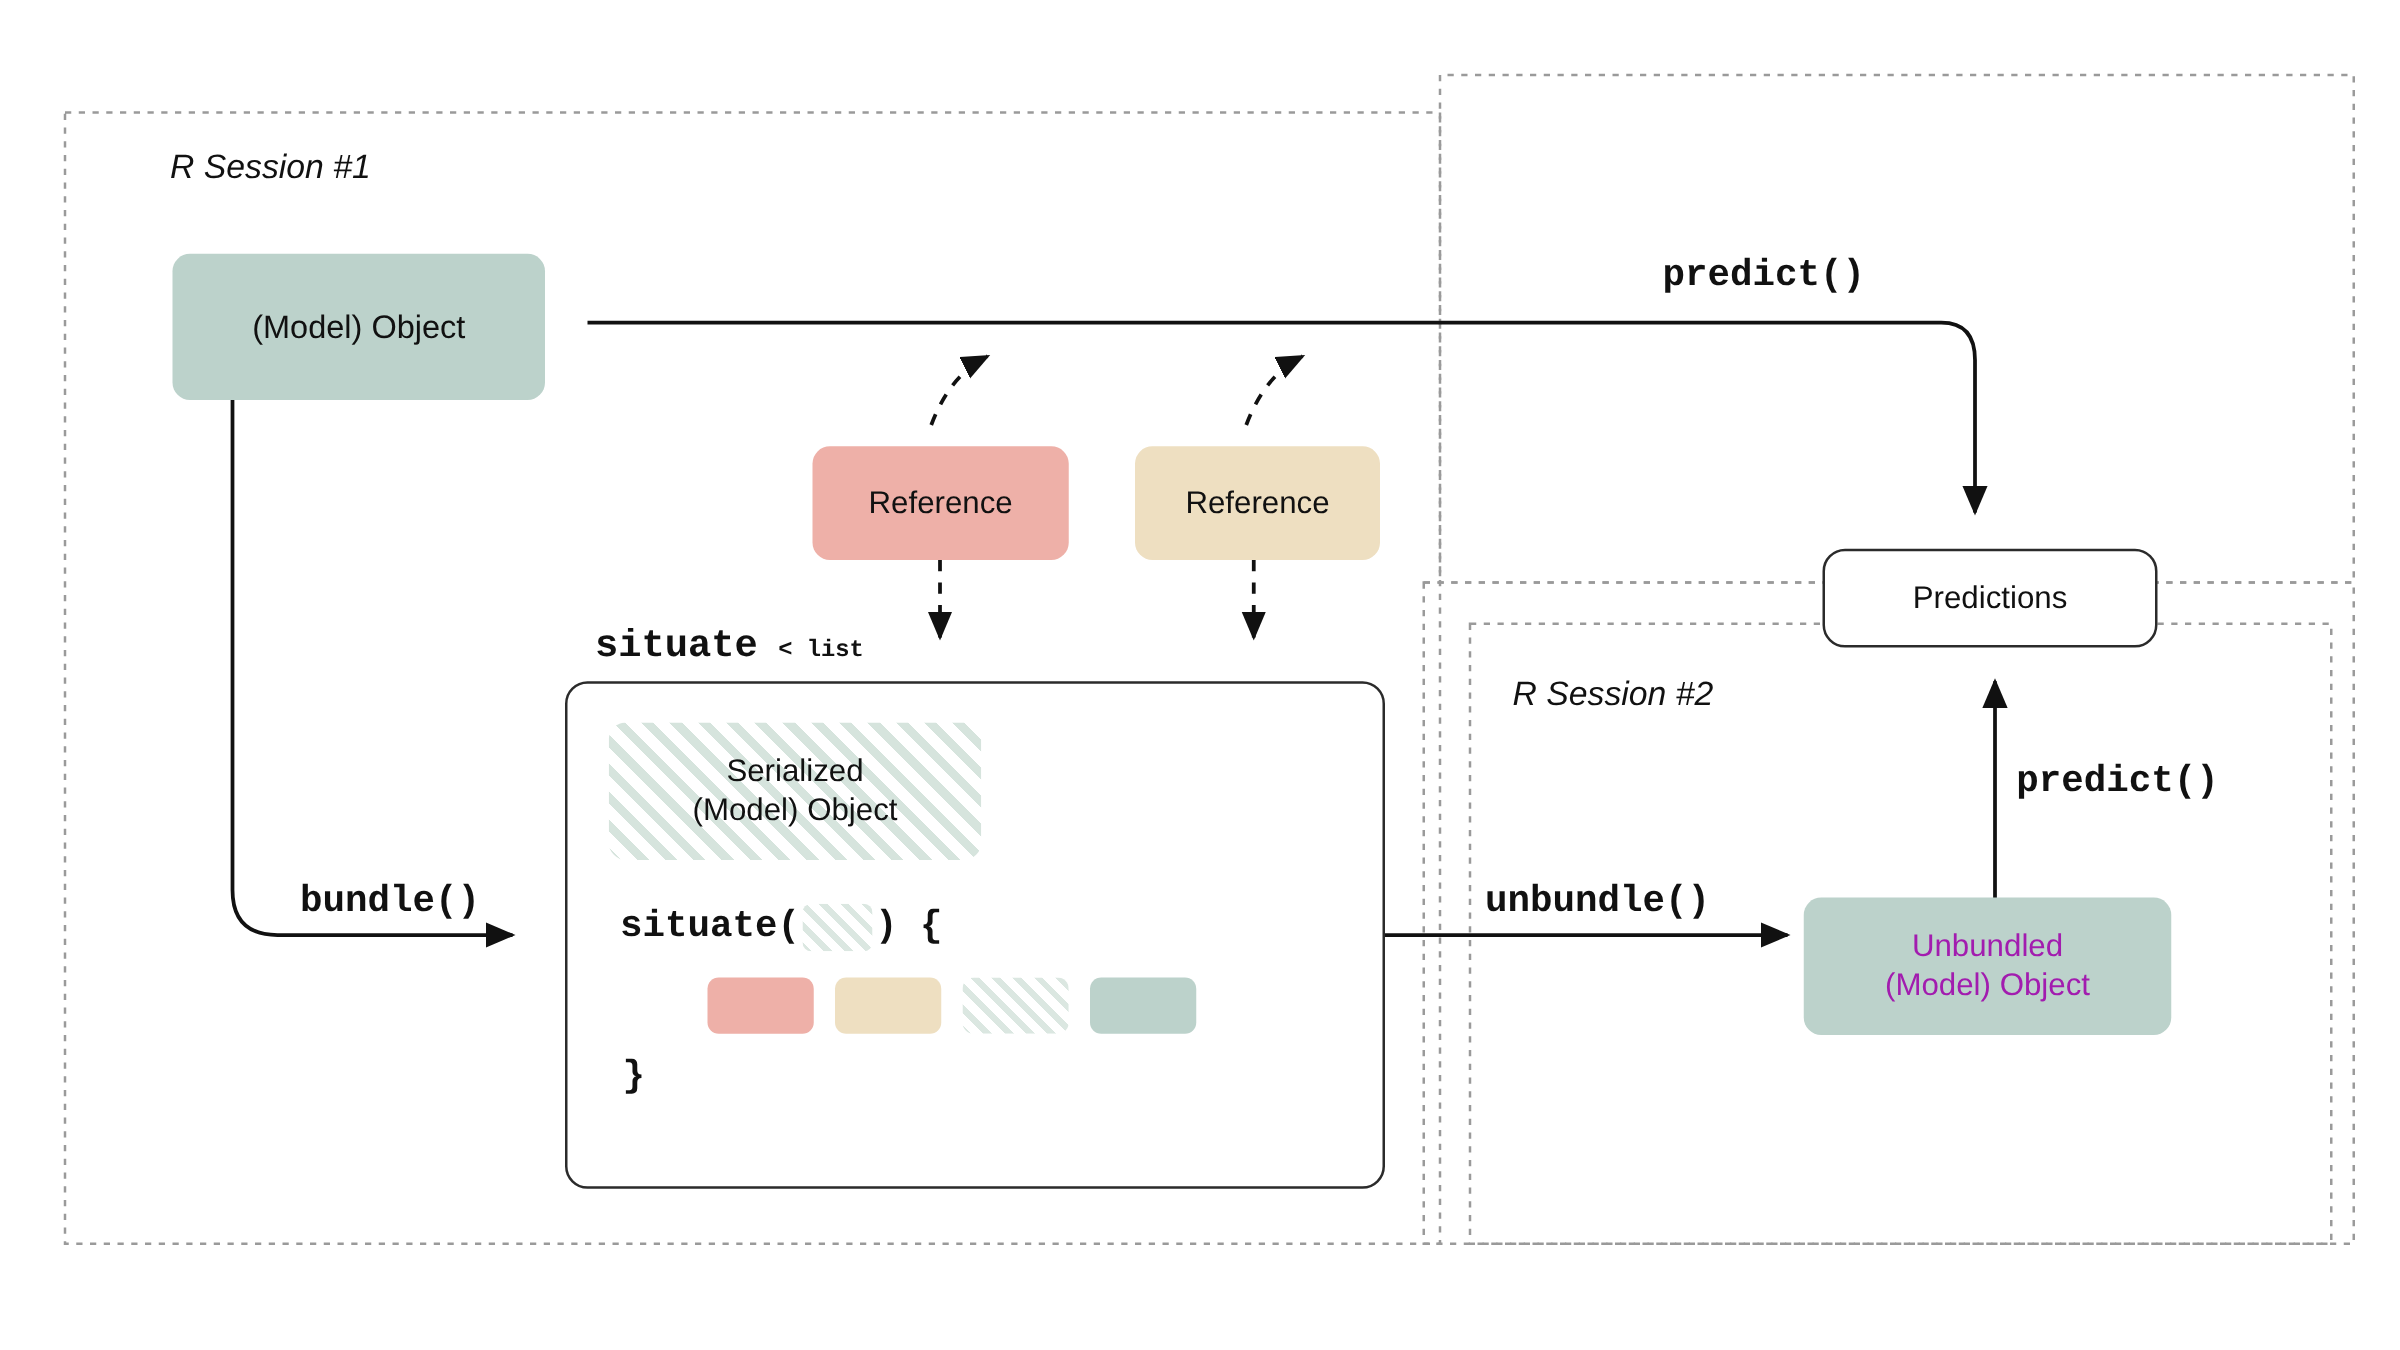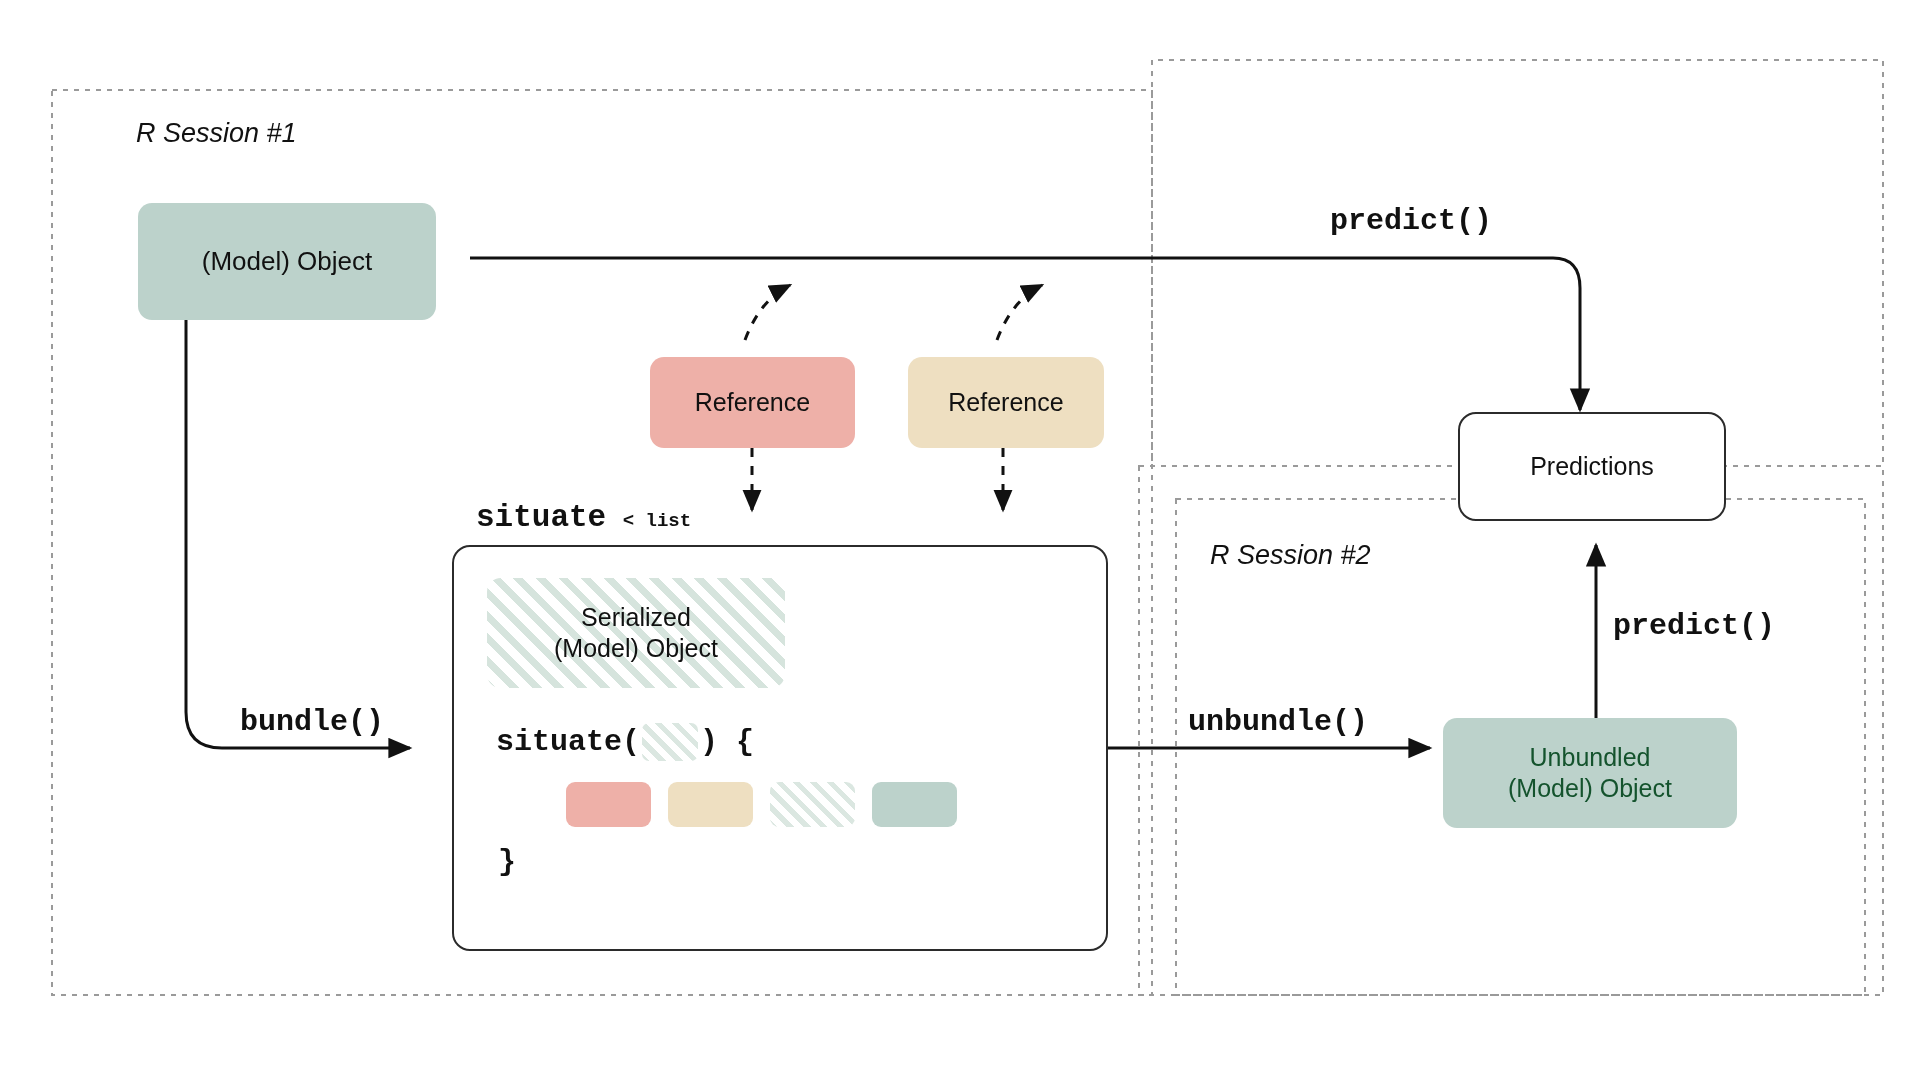--- a/index.html
+++ b/index.html
@@ -101,25 +101,25 @@
     <span class="mono" style="font-size:30px; color:#111;">) {</span>
   </div>
 
   <div class="chip" style="left:566px; top:782px; width:85px; height:45px; background:#eeb0a8;"></div>
   <div class="chip" style="left:668px; top:782px; width:85px; height:45px; background:#eedfc1;"></div>
   <div class="chip striped-soft" style="left:770px; top:782px; width:85px; height:45px;"></div>
   <div class="chip" style="left:872px; top:782px; width:85px; height:45px; background:#bcd2cb;"></div>
 
   <div class="lbl mono" style="left:498px; top:845px; font-size:30px; color:#111;">}</div>
 
-  <div class="predbox node sans" style="left:1458px; top:412px; width:268px; height:109px; font-size:25px; color:#111;">
+  <div class="predbox node sans" style="left:1458px; top:439px; width:268px; height:79px; font-size:25px; color:#111;">
     <span>Predictions</span>
   </div>
 
-  <div class="node rounded sans" style="left:1443px; top:718px; width:294px; height:110px; background:#bcd2cb; font-size:25px; color:#14532d; flex-direction:column;">
+  <div class="node rounded sans" style="left:1443px; top:718px; width:294px; height:110px; background:#bcd2cb; font-size:25px; color:#a21caf; flex-direction:column;">
     <span>Unbundled</span>
     <span>(Model) Object</span>
   </div>
 
   <div class="lbl mono" style="left:1330px; top:204px; font-size:30px; color:#111;">predict()</div>
 
   <div class="lbl mono" style="left:240px; top:705px; font-size:30px; color:#111;">bundle()</div>
 
   <div class="lbl mono" style="left:1188px; top:705px; font-size:30px; color:#111;">unbundle()</div>
 

